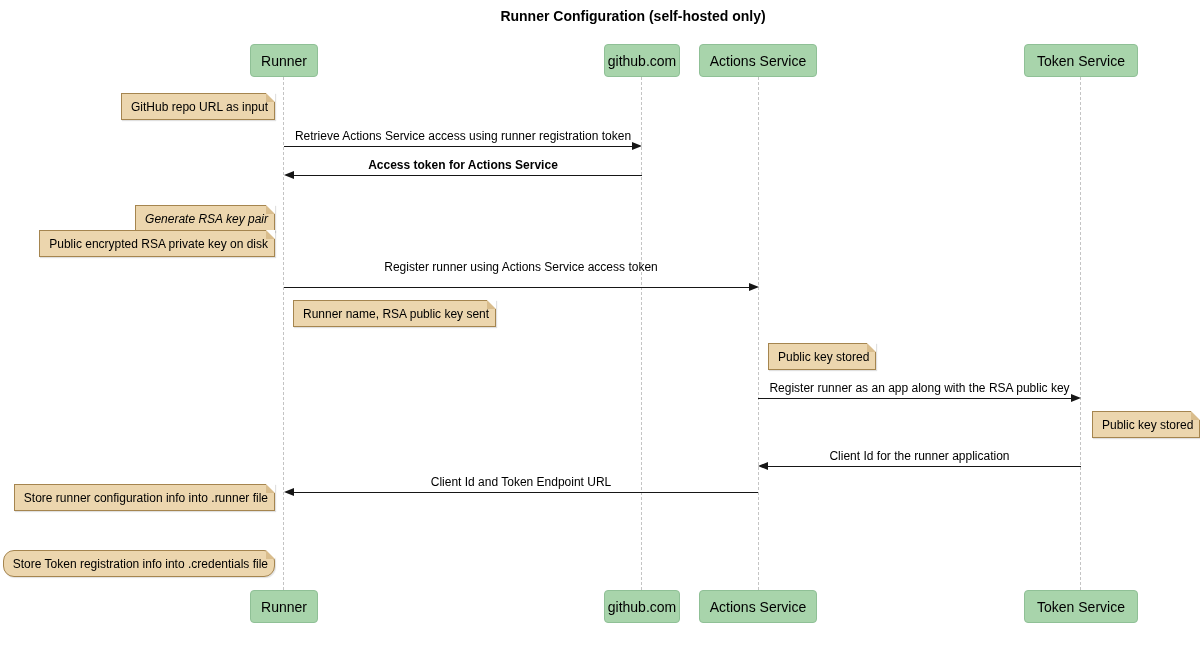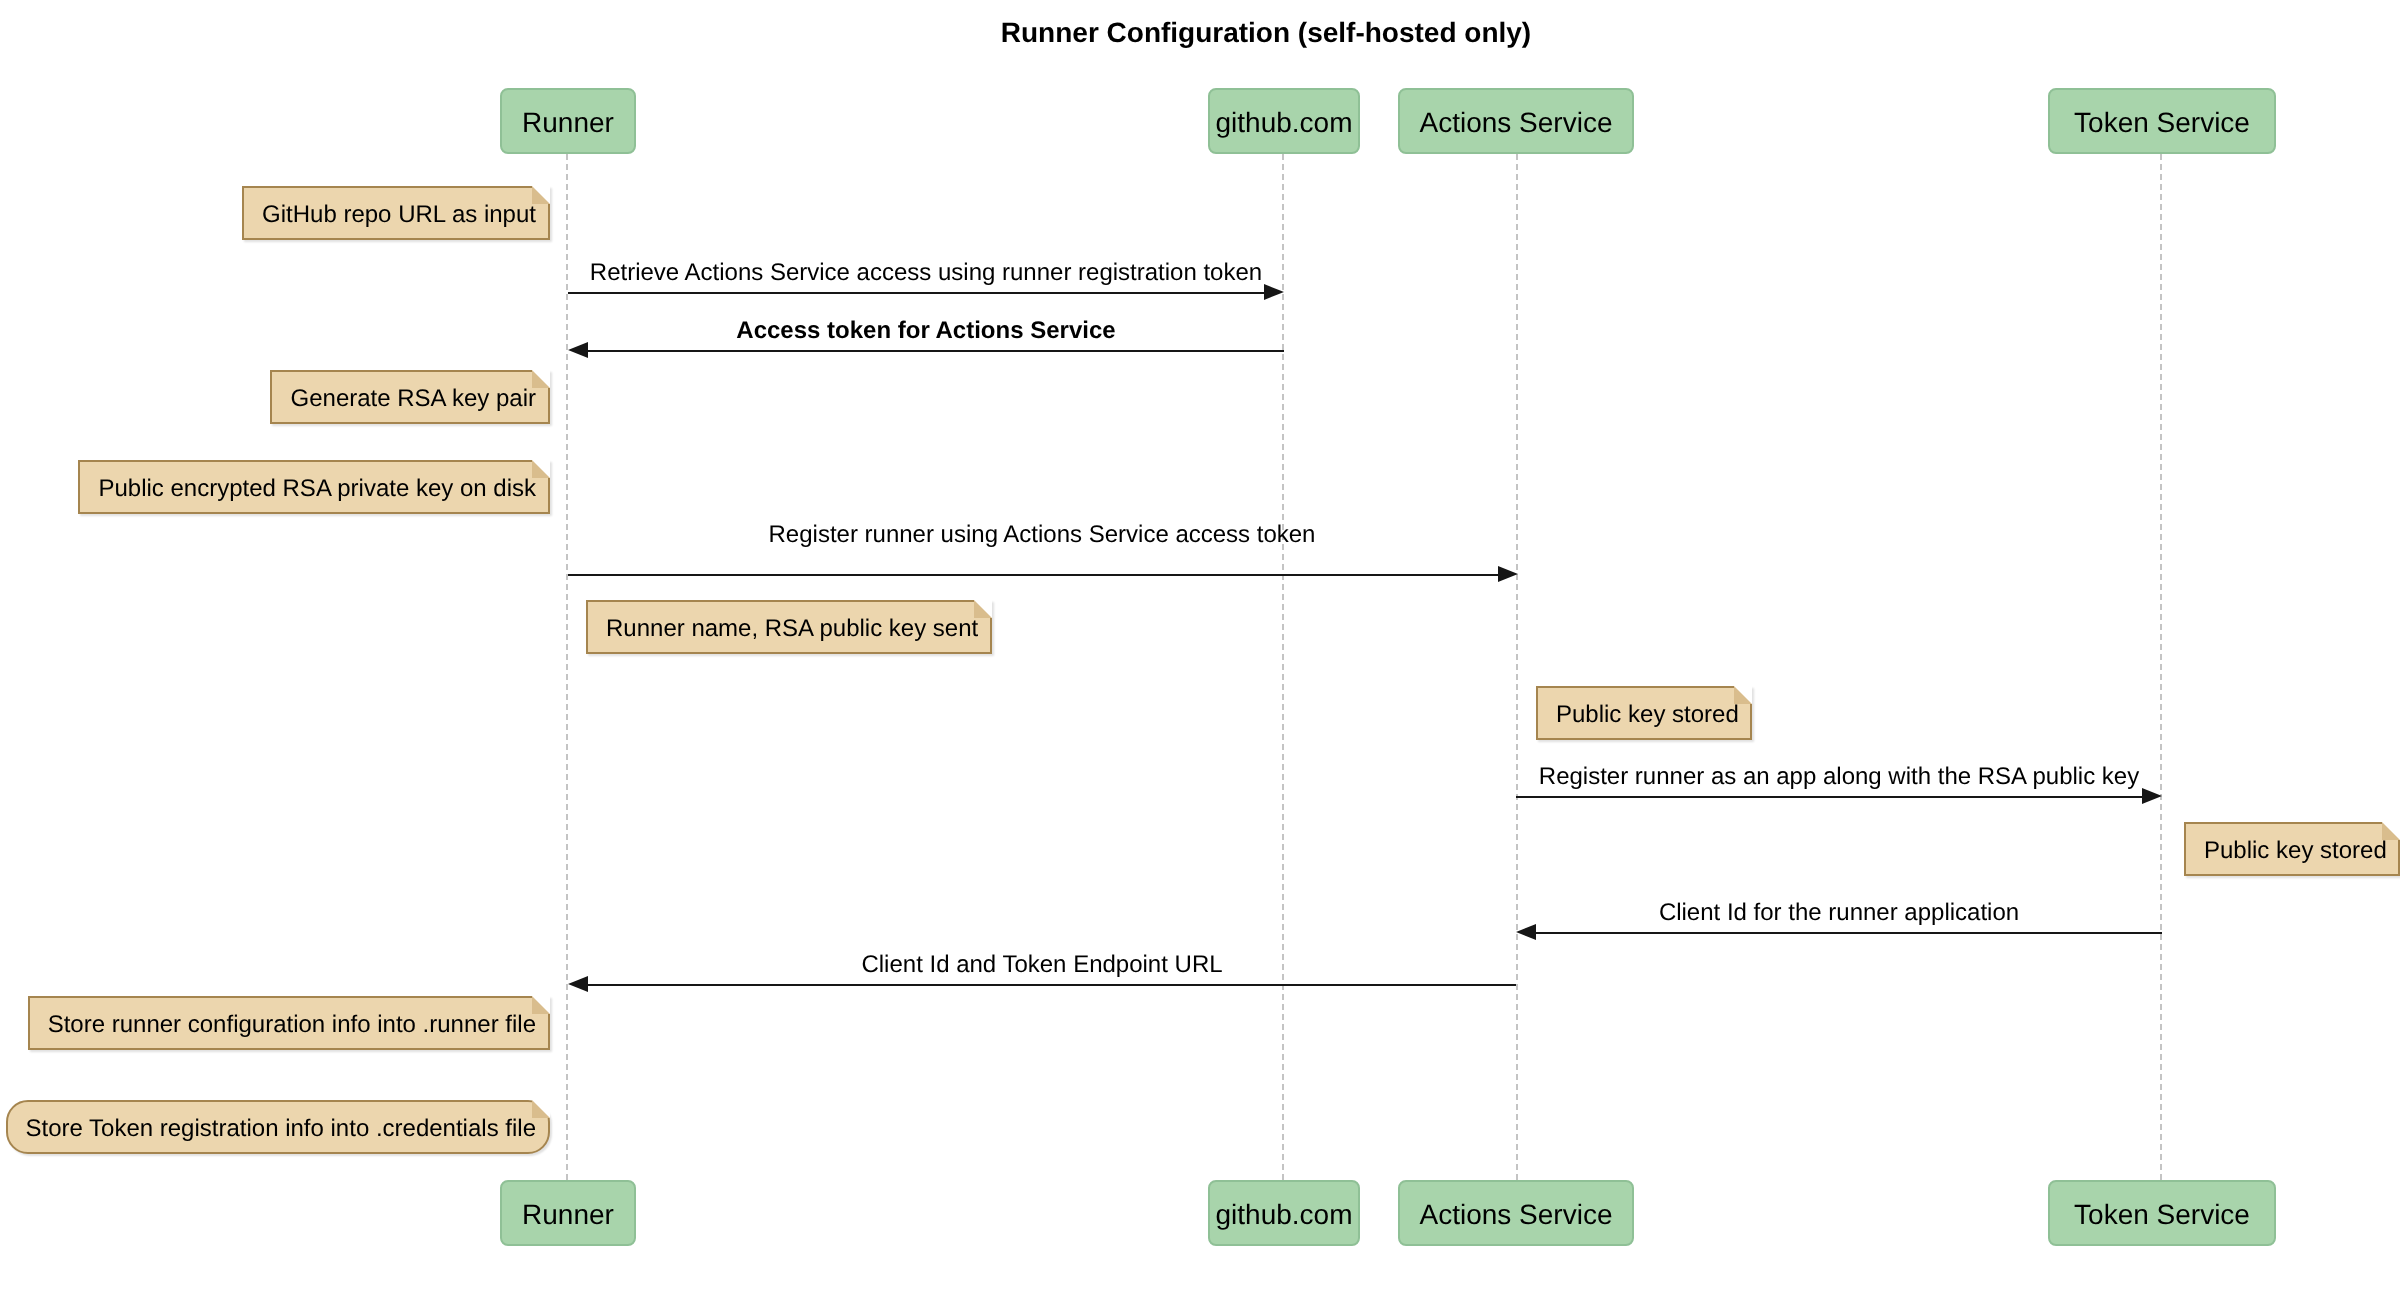--- a/index.html
+++ b/index.html
@@ -139,21 +139,21 @@
 
   <div class="msg-label" style="left:758px; top:449px; width:323px;">Client Id for the runner application</div>
   <div class="msg-line" style="left:767px; top:466px; width:314px;"></div>
   <div class="arrow arrow-left" style="left:758px; top:462px;"></div>
 
   <div class="msg-label" style="left:284px; top:475px; width:474px;">Client Id and Token Endpoint URL</div>
   <div class="msg-line" style="left:293px; top:492px; width:465px;"></div>
   <div class="arrow arrow-left" style="left:284px; top:488px;"></div>
 
   <div class="note" style="right:925px; top:93px;">GitHub repo URL as input</div>
-  <div class="note" style="right:925px; top:185px;">Generate RSA key pair</div>
+  <div class="note" style="right:925px; top:205px;font-style:italic;">Generate RSA key pair</div>
   <div class="note" style="right:925px; top:230px;">Public encrypted RSA private key on disk</div>
   <div class="note" style="left:293px;  top:300px;">Runner name, RSA public key sent</div>
   <div class="note" style="left:768px;  top:343px;">Public key stored</div>
   <div class="note" style="left:1092px; top:411px;">Public key stored</div>
-  <div class="note" style="right:925px; top:498px;">Store runner configuration info into .runner file</div>
+  <div class="note" style="right:925px; top:484px;">Store runner configuration info into .runner file</div>
   <div class="note" style="right:925px; top:550px;border-radius:11px;">Store Token registration info into .credentials file</div>
 
 </div>
 
 </body></html>

